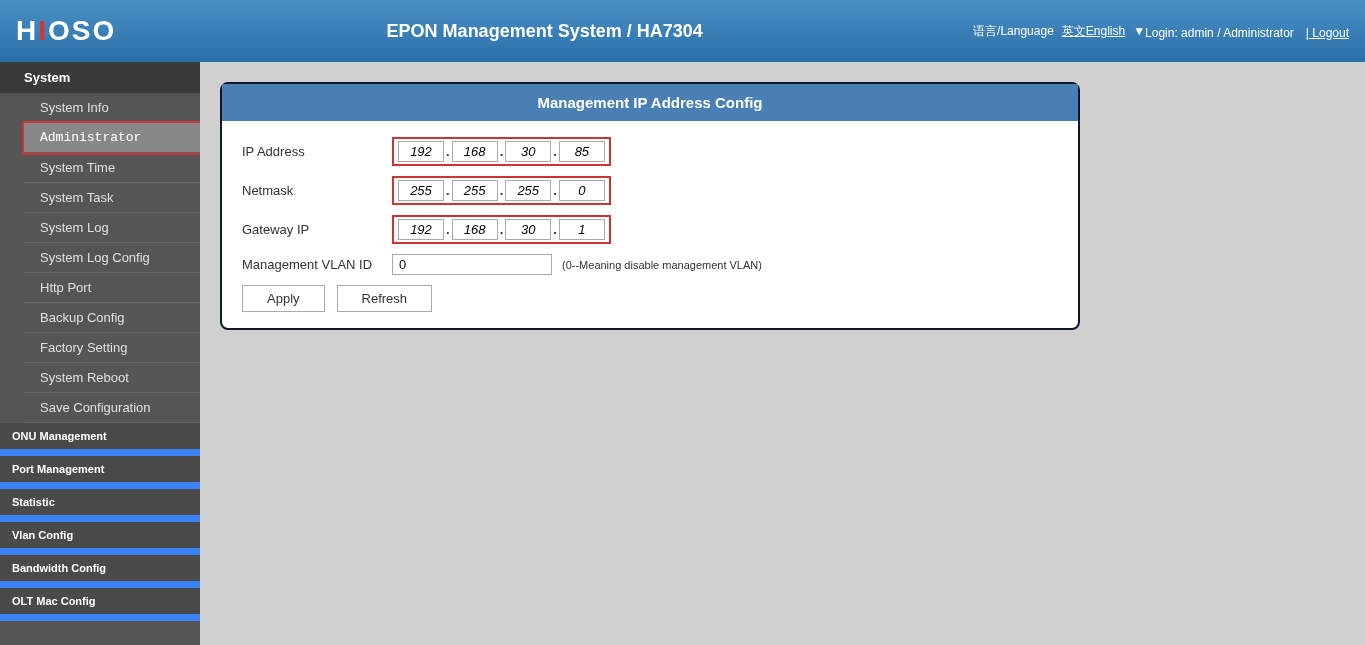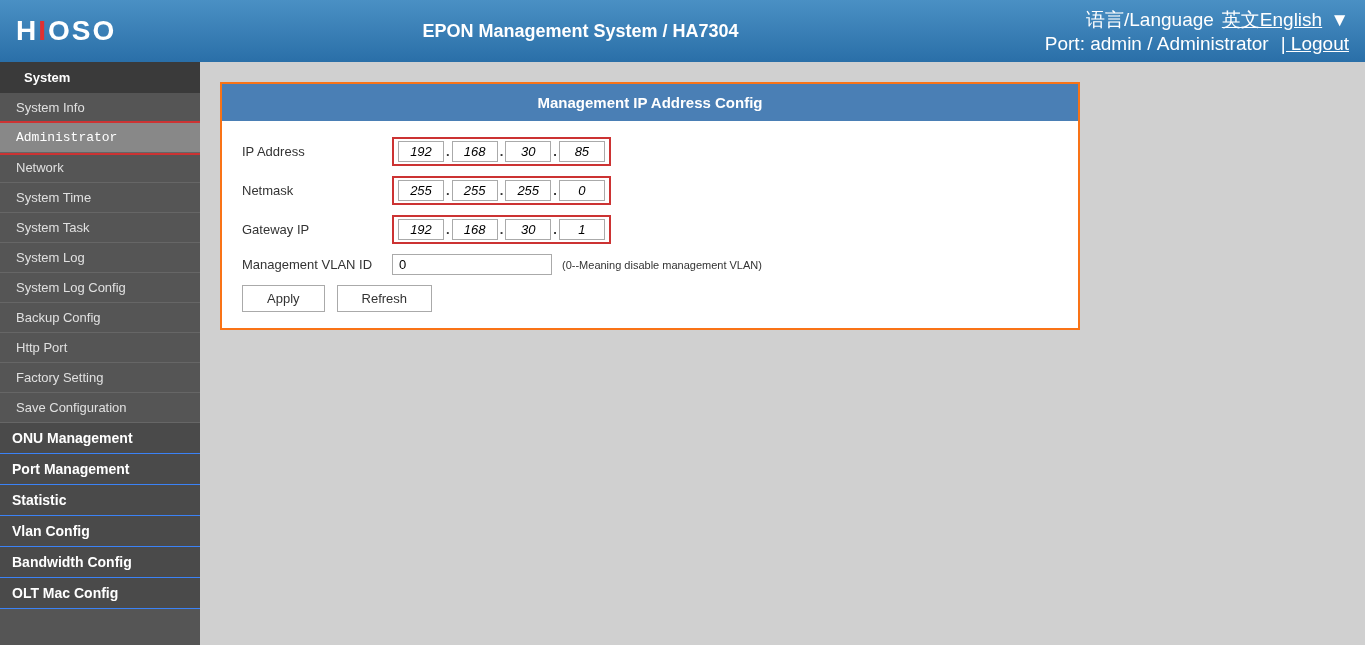--- a/index.html
+++ b/index.html
@@ -26,24 +26,23 @@
       letter-spacing: 2px;
     }
     #header-center {
       color: white;
       font-size: 18px;
       font-weight: bold;
       text-align: center;
     }
     #header-right {
       display: flex;
-      flex-direction: column;
       align-items: flex-end;
       color: white;
-      font-size: 19px;
+      font-size: 12px;
     }
     #lang-area {
       display: flex;
       align-items: center;
       gap: 8px;
     }
     #login-area {
       display: flex;
       align-items: center;
       gap: 4px;
@@ -76,50 +75,51 @@
       font-weight: bold;
       font-size: 13px;
       cursor: pointer;
     }
     .sidebar-item {
       padding: 7px 16px;
       color: #e0e0e0;
       cursor: pointer;
       font-size: 13px;
       border-bottom: 1px solid #666;
+      margin-left: 24px;
     }
     .sidebar-item.active {
       background: #888;
       outline: 2px solid #cc3333;
       color: #ffffff;
       font-family: Liberation Mono, monospace;
     }
     .sidebar-section-item {
       background: #4a4a4a;
       padding: 7px 12px;
       color: white;
       cursor: pointer;
-      font-size: 14px;
-      border-bottom: 1px solid #3b82f6;
+      font-size: 11px;
+      border-bottom: 7px solid #3b82f6;
       font-weight: bold;
     }
 
     
     #main-content {
       flex: 1;
       background: #d0d0d0;
       padding: 20px;
       overflow-y: auto;
     }
 
     
     .config-panel {
       background: white;
-      border: 2px solid #f97316;
-      border-radius: 0;
+      border: 2px solid #0f172a;
+      border-radius: 8px;
       max-width: 860px;
     }
     .config-panel-header {
       background: #4a7fb5;
       color: white;
       text-align: center;
       padding: 10px;
       font-weight: bold;
       font-size: 15px;
     }
@@ -199,41 +199,41 @@
     </div>
   </div>
   <div id="header-center">EPON Management System / HA7304</div>
   <div id="header-right">
     <div id="lang-area">
       <span>语言/Language</span>
       <span style="text-decoration:underline; cursor:pointer;">英文English</span>
       <span>▼</span>
     </div>
     <div id="login-area">
-      <span>Port: admin / Administrator</span>
+      <span>Login: admin / Administrator</span>
       <span id="logout-link" style="color:white; text-decoration:underline; cursor:pointer; margin-left:8px;">| Logout</span>
     </div>
   </div>
 </div>
 
 <div id="body">
 
   <div id="sidebar">
 
   <div class="sidebar-section-header">System</div>
       <div class="sidebar-item">System Info</div>
       <div class="sidebar-item active">Administrator</div>
-      <div class="sidebar-item">Network</div>
       <div class="sidebar-item">System Time</div>
       <div class="sidebar-item">System Task</div>
       <div class="sidebar-item">System Log</div>
       <div class="sidebar-item">System Log Config</div>
+      <div class="sidebar-item">Http Port</div>
       <div class="sidebar-item">Backup Config</div>
-      <div class="sidebar-item">Http Port</div>
       <div class="sidebar-item">Factory Setting</div>
+      <div class="sidebar-item">System Reboot</div>
       <div class="sidebar-item">Save Configuration</div>
       <div class="sidebar-section-item">ONU Management</div>
       <div class="sidebar-section-item">Port Management</div>
       <div class="sidebar-section-item">Statistic</div>
       <div class="sidebar-section-item">Vlan Config</div>
       <div class="sidebar-section-item">Bandwidth Config</div>
       <div class="sidebar-section-item">OLT Mac Config</div>
     </div>
 
   <div id="main-content">

